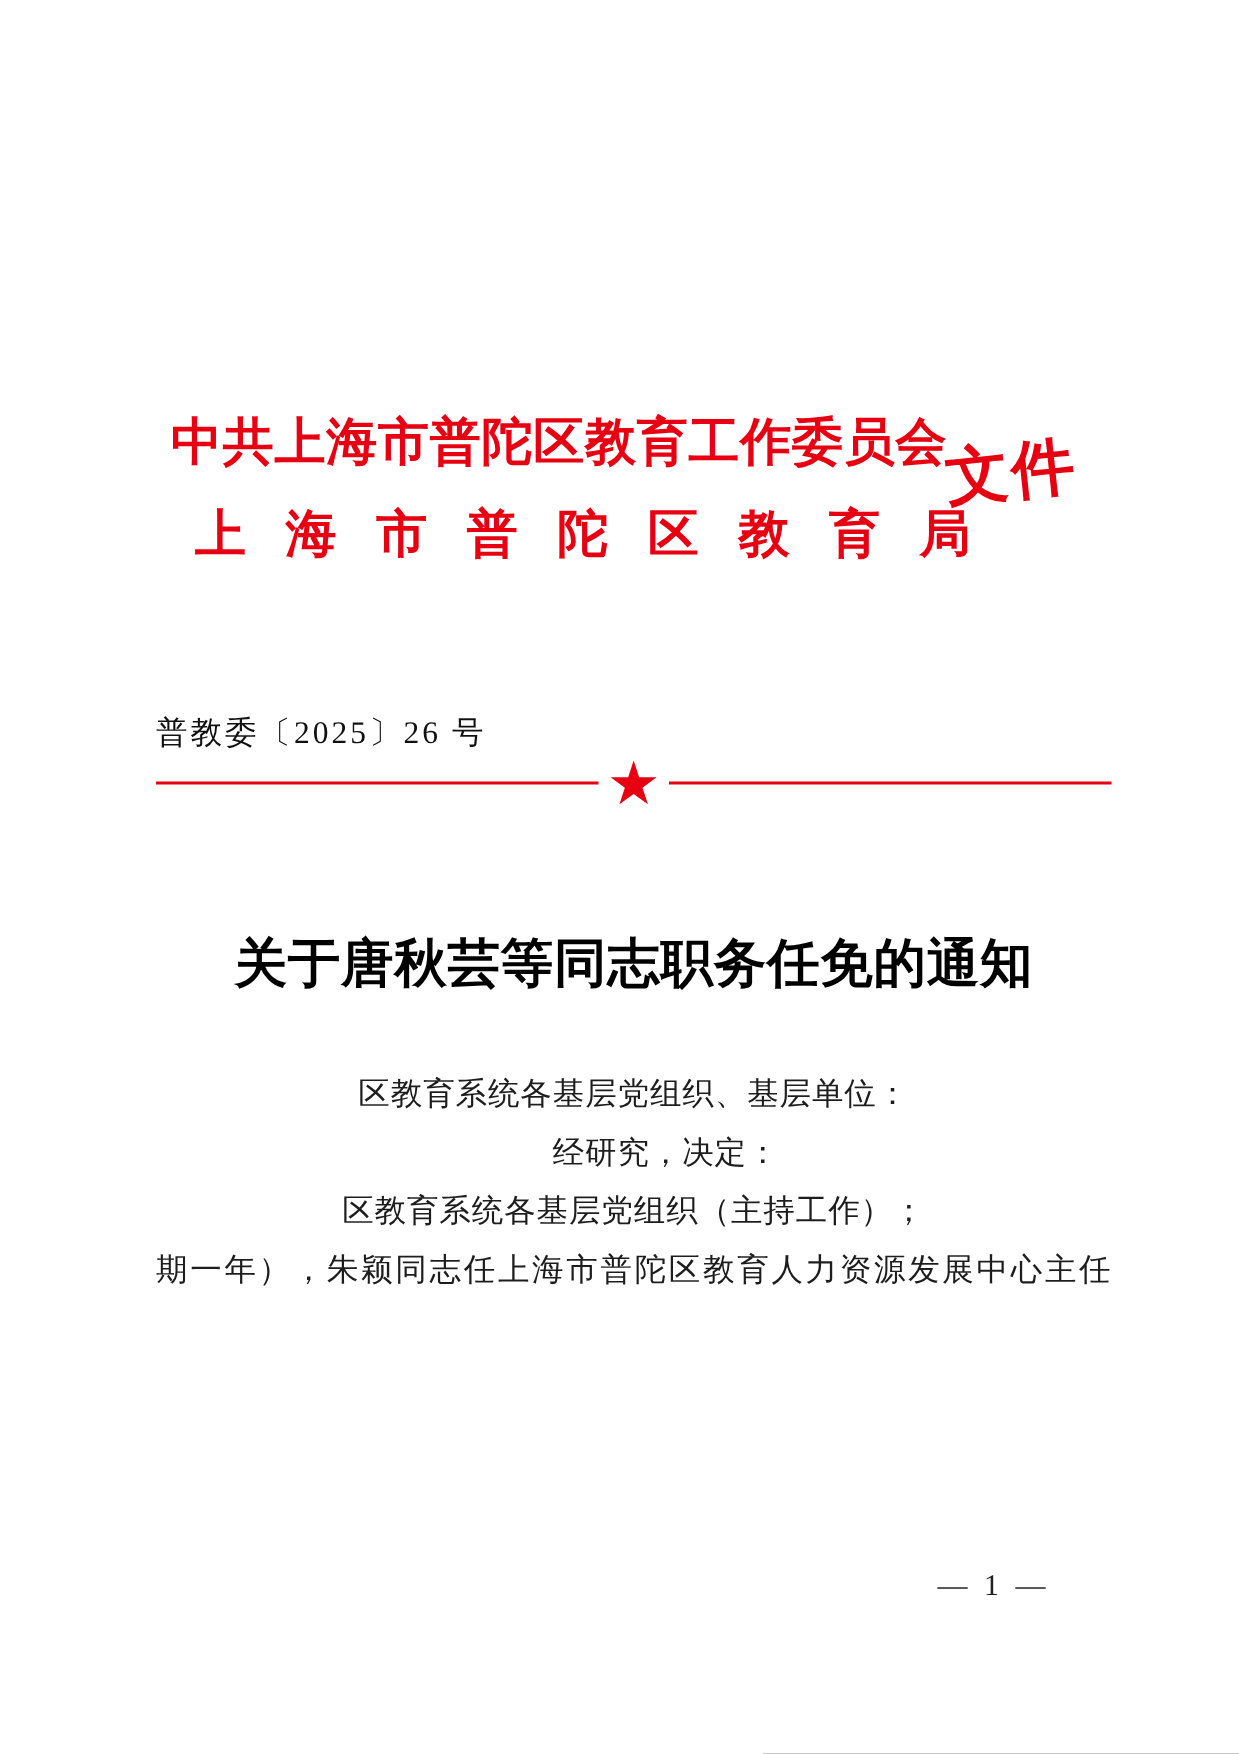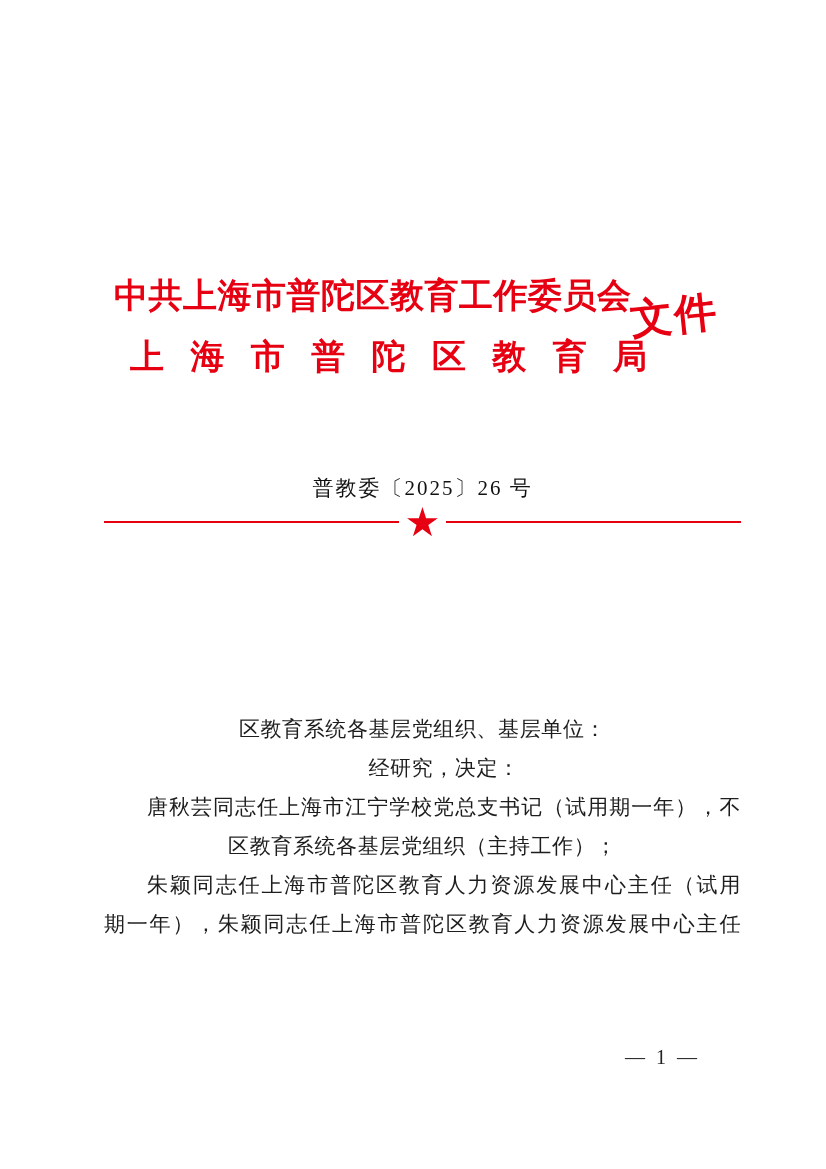--- a/index.html
+++ b/index.html
@@ -47,21 +47,20 @@
     transform-origin: left bottom;
     white-space: nowrap;
   }
 
   
   .ref-number {
     position: absolute;
     left: 104px;
     top: 474px;
     width: 637px;
-    text-align: center;
     font-size: 21px;
     line-height: 28px;
     color: #111111;
     letter-spacing: 2px;
   }
 
   
   .red-rule {
     position: absolute;
     left: 104px;
@@ -145,25 +144,24 @@
   <div class="doc-type-label">文件</div>
 
   <div class="ref-number">普教委〔2025〕26 号</div>
 
   <div class="red-rule">
     <span class="seg"></span>
     <span class="star">★</span>
     <span class="seg"></span>
   </div>
 
+  <div class="doc-title">关于唐秋芸等同志职务任免的通知</div>
 
   <div class="doc-body" id="doc-body">
       <div class="body-line">区教育系统各基层党组织、基层单位：</div>
       <div class="body-line ind">经研究，决定：</div>
-      <div class="body-line ind just">唐秋芸同志任上海市江宁学校党总支书记（试用期一年），不</div>
       <div class="body-line">区教育系统各基层党组织（主持工作）；</div>
-      <div class="body-line ind just">朱颖同志任上海市普陀区教育人力资源发展中心主任（试用</div>
       <div class="body-line just">期一年），朱颖同志任上海市普陀区教育人力资源发展中心主任</div>
     </div>
 
   <div class="page-number">— 1 —</div>
 
 </div>
 
 </body></html>

